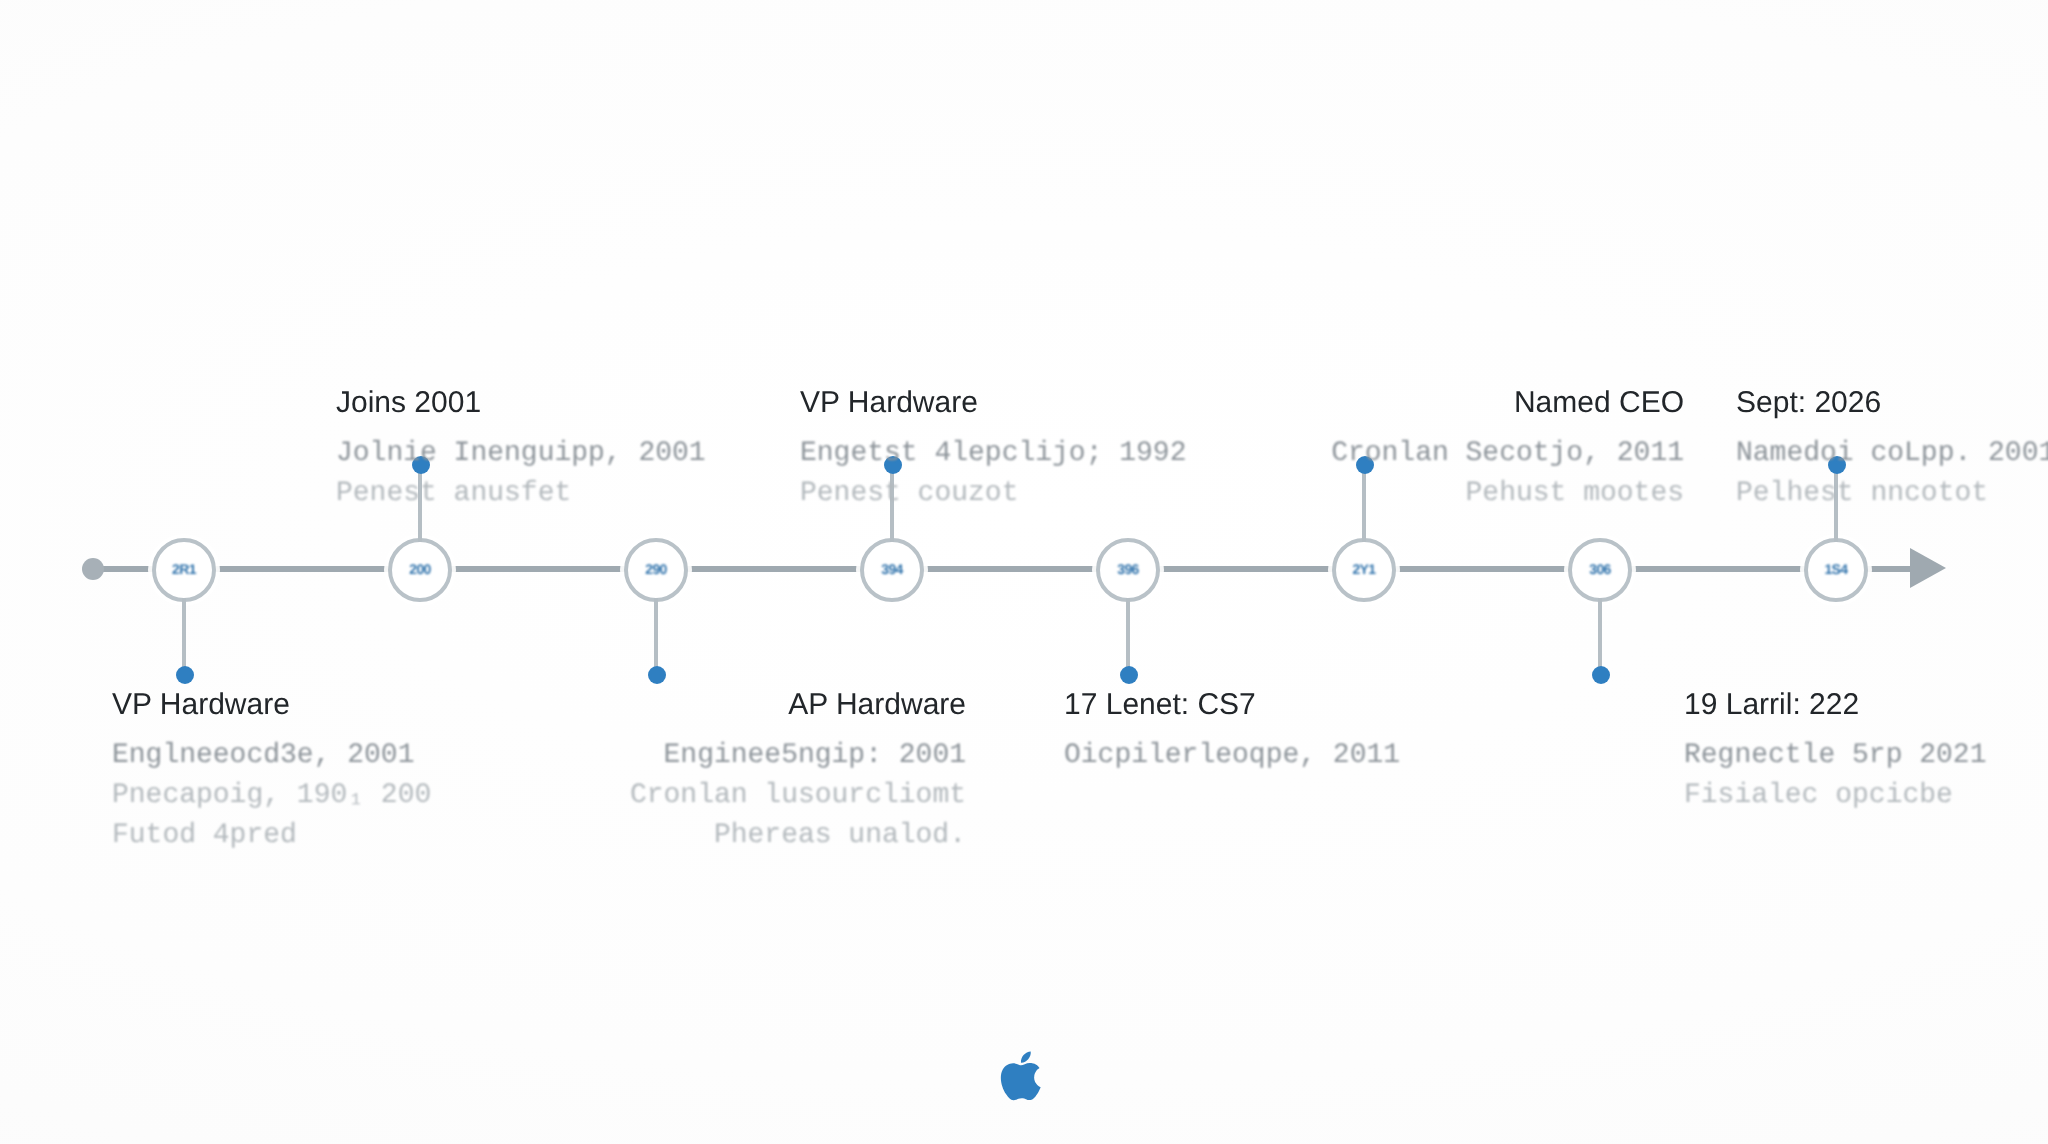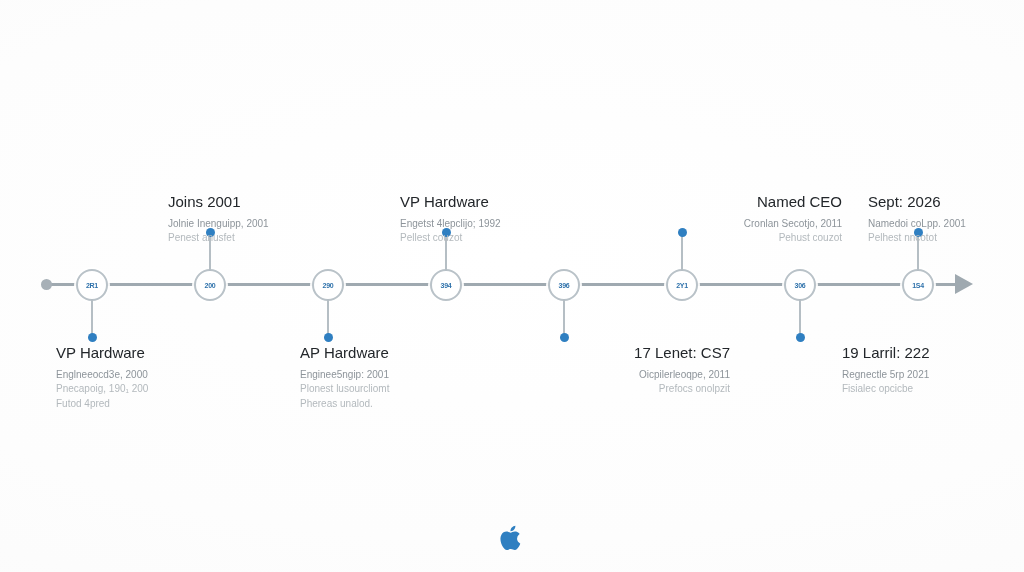--- a/index.html
+++ b/index.html
@@ -115,25 +115,26 @@
 
   .entry-title {
     font-size: 15px;
     color: #22262a;
     font-weight: 400;
     line-height: 1.25;
     margin-bottom: 5px;
     white-space: nowrap;
   }
   .entry-sub {
-    font-size: 10px;
+    font-size: 14px;
     color: #8d949a;
     line-height: 1.45;
     filter: blur(0.4px);
     white-space: nowrap;
+    font-family: Liberation Mono, monospace;
   }
   .entry-sub.dim {
     color: #b3b9bd;
     filter: blur(0.55px);
   }
 
   
   #brand-logo {
     position: absolute;
     left: 498px;
@@ -200,48 +201,47 @@
     </div>
   <div id="entries-layer">
       <div class="entry above" style="left: 168px;">
         <div class="entry-title">Joins 2001</div>
         <div class="entry-sub">Jolnie Inenguipp, 2001</div>
         <div class="entry-sub dim">Penest anusfet</div>
       </div>
       <div class="entry above" style="left: 400px;">
         <div class="entry-title">VP Hardware</div>
         <div class="entry-sub">Engetst 4lepclijo; 1992</div>
-        <div class="entry-sub dim">Pellest couzot</div>
+        <div class="entry-sub dim">Penest couzot</div>
       </div>
       <div class="entry above" style="left: 632px; text-align: right;">
         <div class="entry-title">Named CEO</div>
         <div class="entry-sub">Cronlan Secotjo, 2011</div>
-        <div class="entry-sub dim">Pehust couzot</div>
+        <div class="entry-sub dim">Pehust mootes</div>
       </div>
       <div class="entry above" style="left: 868px;">
         <div class="entry-title">Sept: 2026</div>
         <div class="entry-sub">Namedoi coLpp. 2001</div>
         <div class="entry-sub dim">Pelhest nncotot</div>
       </div>
       <div class="entry below" style="left: 56px;">
         <div class="entry-title">VP Hardware</div>
-        <div class="entry-sub">Englneeocd3e, 2000</div>
+        <div class="entry-sub">Englneeocd3e, 2001</div>
         <div class="entry-sub dim">Pnecapoig, 190₁ 200</div>
         <div class="entry-sub dim">Futod 4pred</div>
       </div>
-      <div class="entry below" style="left: 300px;">
+      <div class="entry below" style="left: 273px; text-align: right;">
         <div class="entry-title">AP Hardware</div>
         <div class="entry-sub">Enginee5ngip: 2001</div>
-        <div class="entry-sub dim">Plonest lusourcliomt</div>
+        <div class="entry-sub dim">Cronlan lusourcliomt</div>
         <div class="entry-sub dim">Phereas unalod.</div>
       </div>
-      <div class="entry below" style="left: 520px; text-align: right;">
+      <div class="entry below" style="left: 532px;">
         <div class="entry-title">17 Lenet: CS7</div>
         <div class="entry-sub">Oicpilerleoqpe, 2011</div>
-        <div class="entry-sub dim">Prefocs onolpzit</div>
       </div>
       <div class="entry below" style="left: 804px; margin-left: 38px;">
         <div class="entry-title">19 Larril: 222</div>
         <div class="entry-sub">Regnectle 5rp 2021</div>
         <div class="entry-sub dim">Fisialec opcicbe</div>
       </div>
     </div>
 
   <div id="brand-logo">
     <svg viewBox="0 0 28 32" xmlns="http://www.w3.org/2000/svg" aria-hidden="true">

